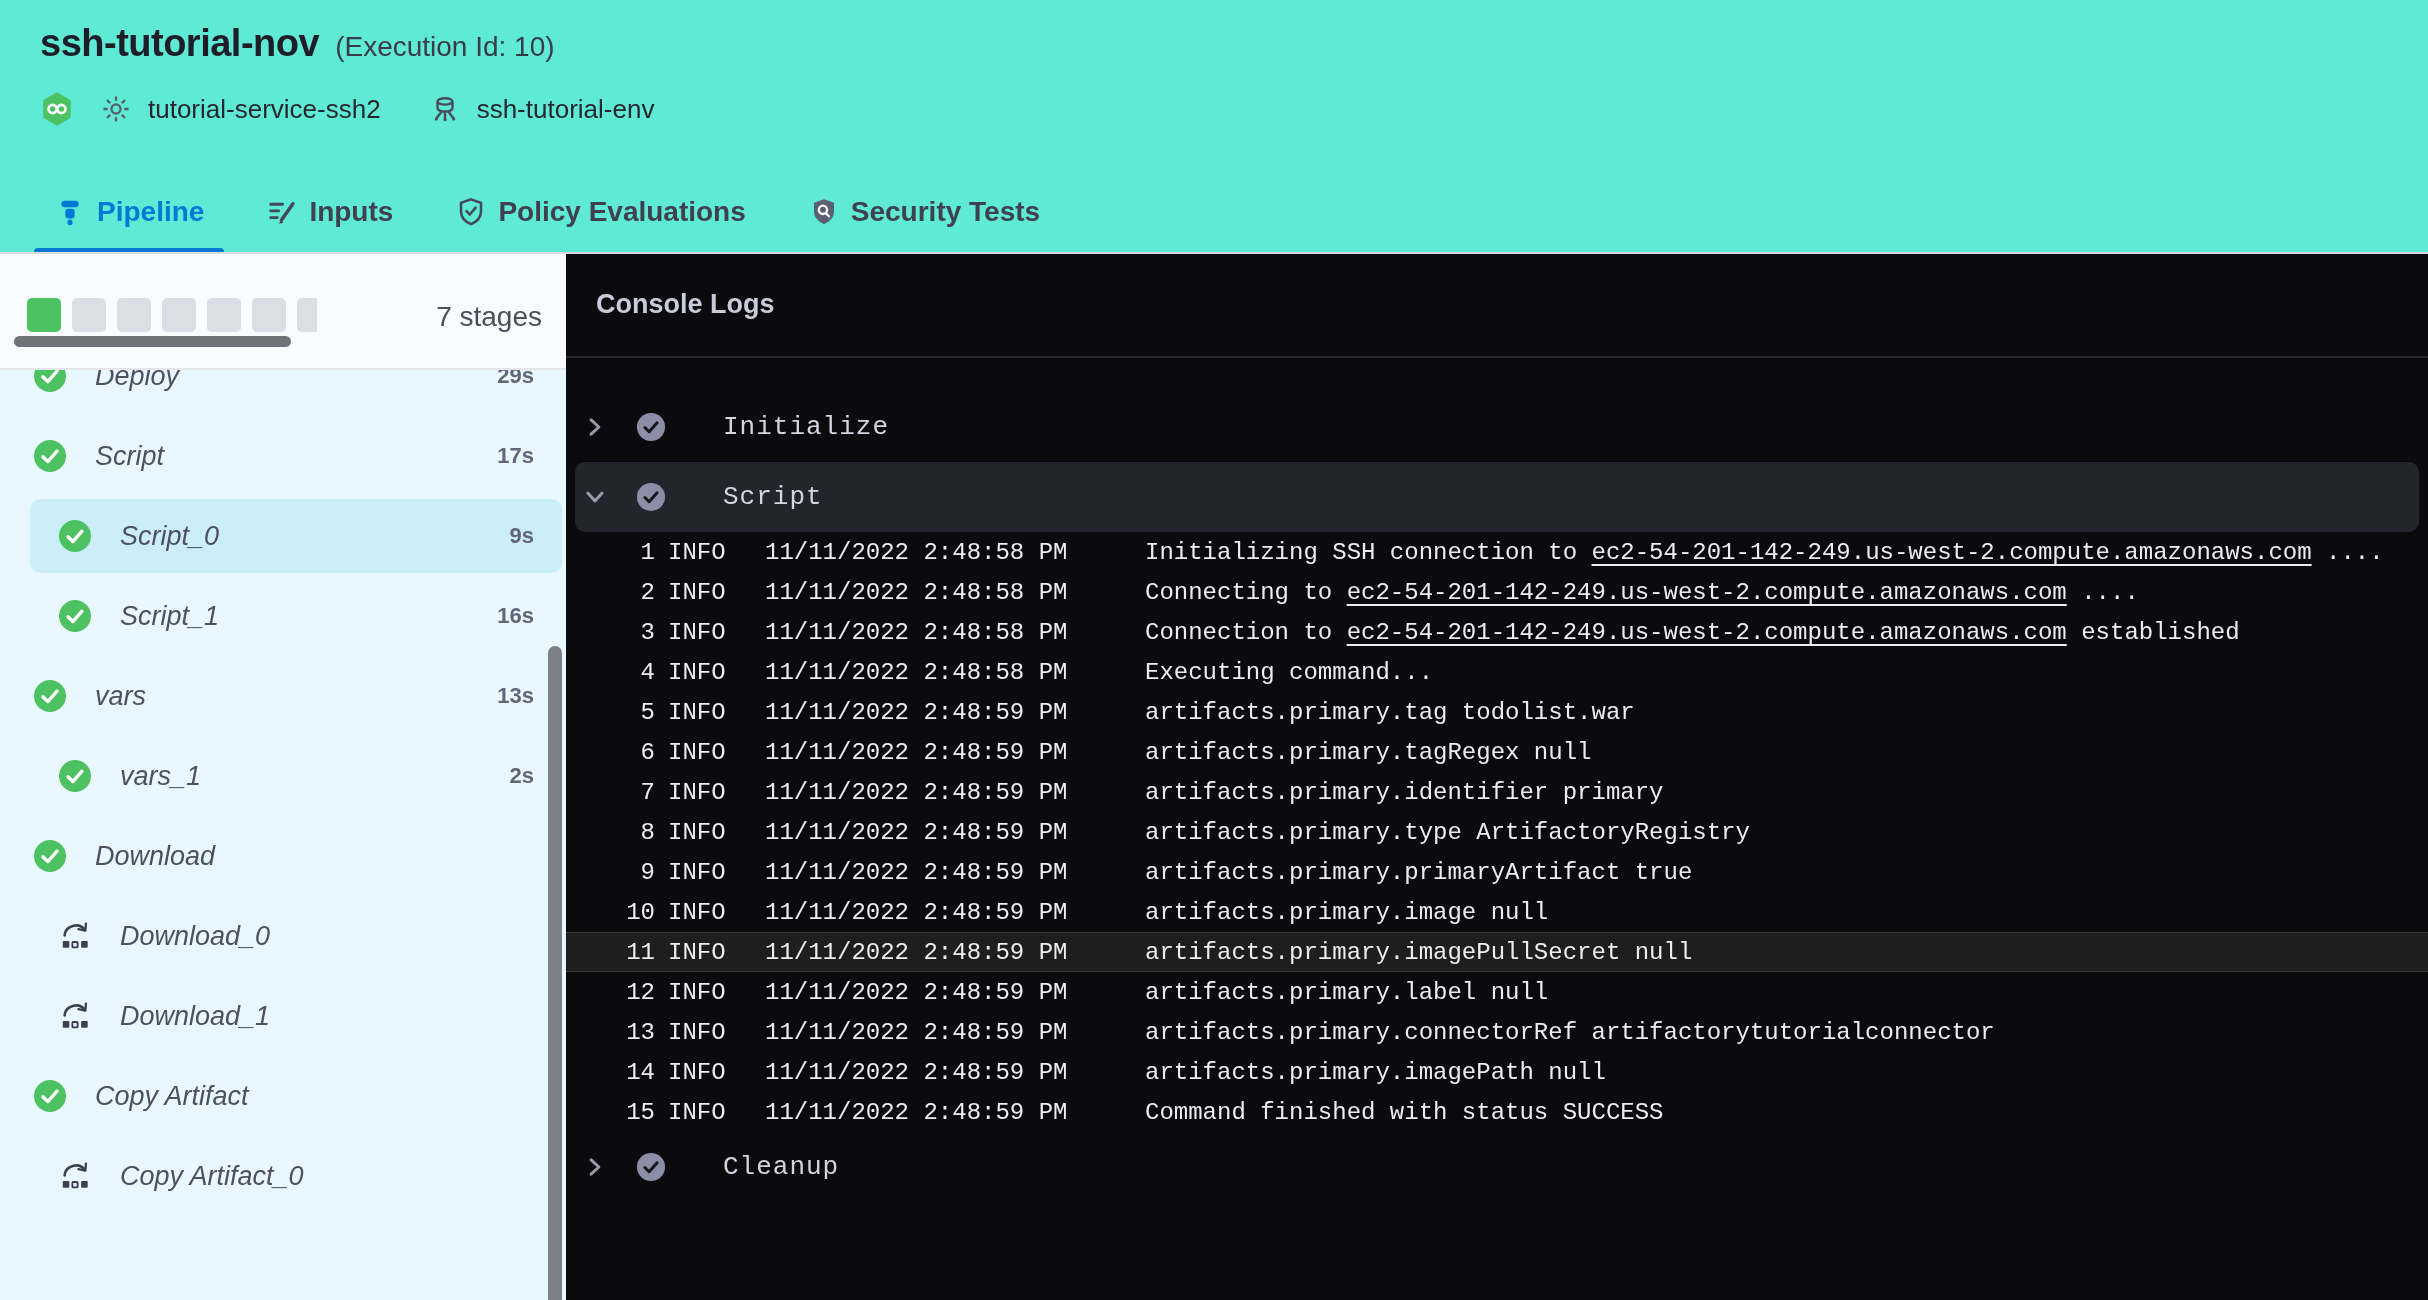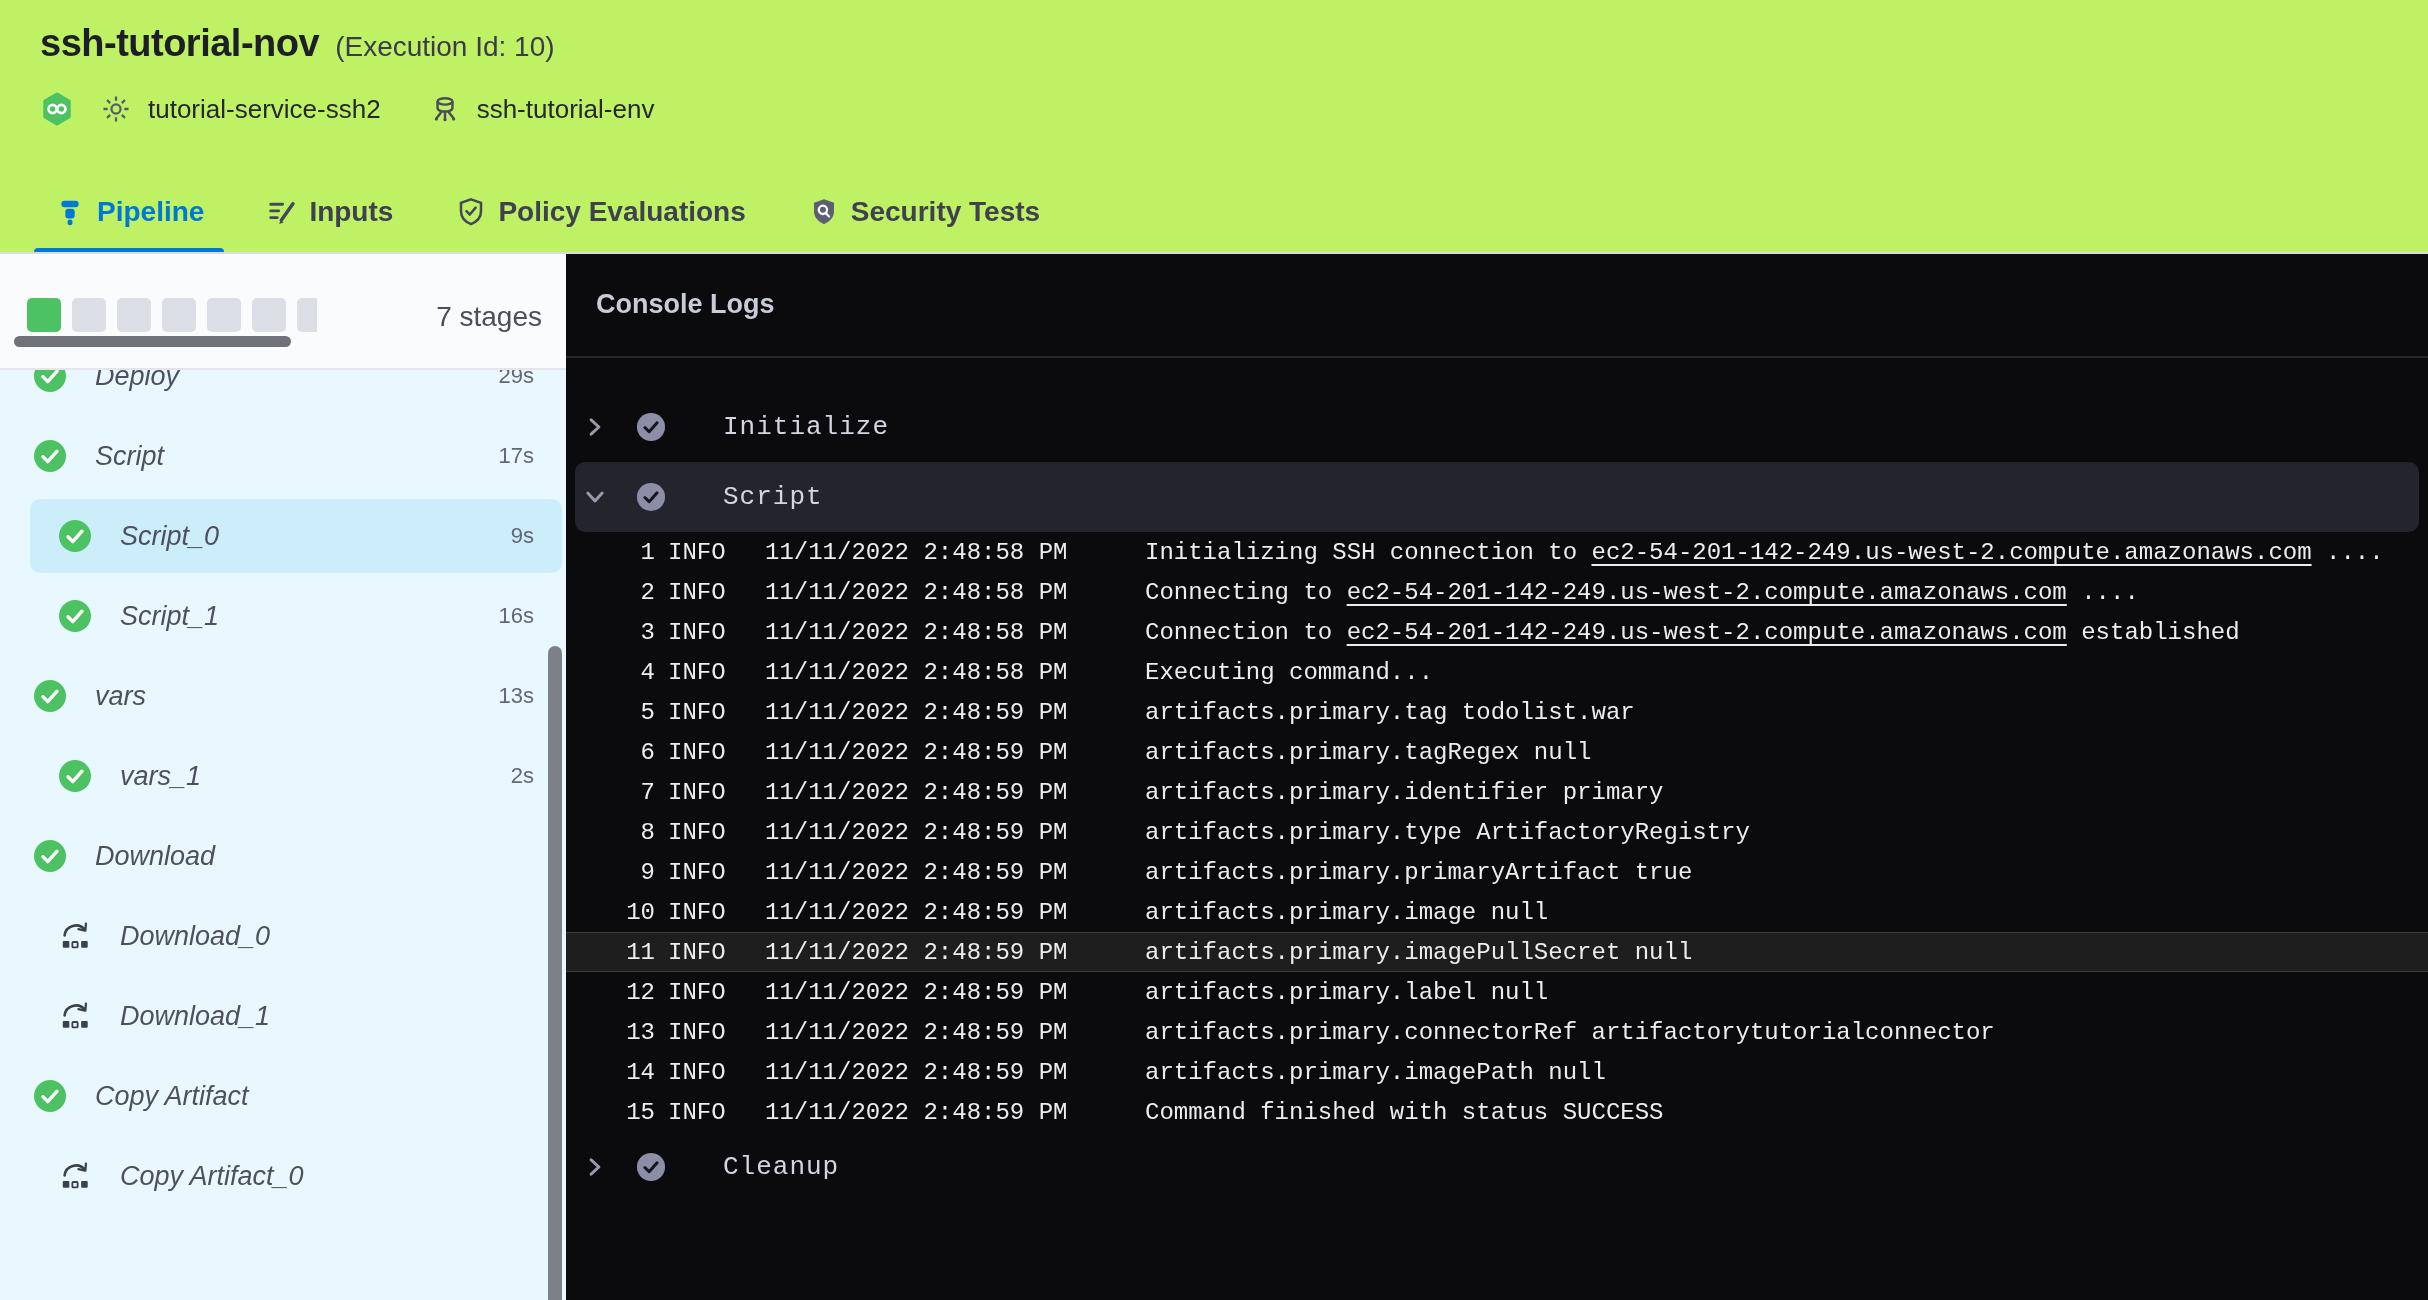--- a/index.html
+++ b/index.html
@@ -5,21 +5,21 @@
   :root{
     --accent:#0278d5;
     --success:#4dc263;
     --console-bg:#0b0b0d;
     --sidebar-bg:#e9f8fe;
     --selected-row:#cceefb;
   }
   *{margin:0;padding:0;box-sizing:border-box;}
   html,body{width:2428px;height:1300px;overflow:hidden;background:#fff;
     font-family:"Liberation Sans","DejaVu Sans",sans-serif;}
-  #app{position:relative;width:2428px;height:1300px;background:#bef264;}
+  #app{position:relative;width:2428px;height:1300px;background:#5eead4;}
 
   
   .title-row{position:absolute;top:22px;left:40px;display:flex;align-items:baseline;gap:16px;}
   .page-title{font-size:38px;font-weight:bold;color:#1d1e27;letter-spacing:-0.5px;}
   .exec-id{font-size:28px;color:#3a3b49;}
   .entity-row{position:absolute;top:90px;left:40px;height:38px;display:flex;align-items:center;}
   .status-badge{width:34px;height:34px;}
   .gear{width:32px;height:32px;margin-left:26px;}
   .entity-label{font-size:26px;color:#26272e;margin-left:16px;}
   .env-icon{width:32px;height:32px;margin-left:48px;}
@@ -47,21 +47,21 @@
   .sb-count{position:absolute;right:24px;top:46px;line-height:34px;font-size:28px;color:#4c4e5c;margin-left:8px;}
   .sb-list{position:absolute;top:116px;left:0;right:0;bottom:0;overflow:hidden;}
   .sb-list-inner{margin-top:-34px;}
   .stage-row{position:relative;height:80px;display:flex;align-items:center;cursor:pointer;}
   .stage-row.lvl0{padding-left:34px;}
   .stage-row.lvl1{padding-left:59px;}
   .stage-row.selected::before{content:"";position:absolute;left:30px;right:4px;top:3px;bottom:3px;
     background:var(--selected-row);border-radius:10px;}
   .s-icon{position:relative;width:32px;height:32px;margin-right:29px;flex-shrink:0;display:inline-flex;}
   .s-label{position:relative;font-size:27px;color:#4e5062;font-style:italic;}
-  .s-duration{position:absolute;right:32px;font-size:22px;color:#63657a;}
+  .s-duration{position:absolute;right:32px;font-size:22px;color:#63657a;font-weight:bold;}
   .v-scroll{position:absolute;right:4px;top:392px;bottom:-6px;width:14px;border-radius:8px;
     background:#7e8088;cursor:pointer;z-index:4;}
 
   
   .console{position:absolute;left:566px;top:254px;right:0;bottom:0;background:var(--console-bg);}
   .console-header{position:absolute;top:0;left:0;right:0;height:104px;border-bottom:2px solid #26272e;}
   .console-title{position:absolute;left:30px;top:35px;font-size:27px;font-weight:bold;color:#c9ccd8;}
   .console-body{position:absolute;top:105px;left:0;right:0;bottom:0;overflow:hidden;padding-top:33px;
     font-family:"Liberation Mono","DejaVu Sans Mono",monospace;}
   .section-row{position:relative;height:70px;margin:0 9px;border-radius:10px;cursor:pointer;}

